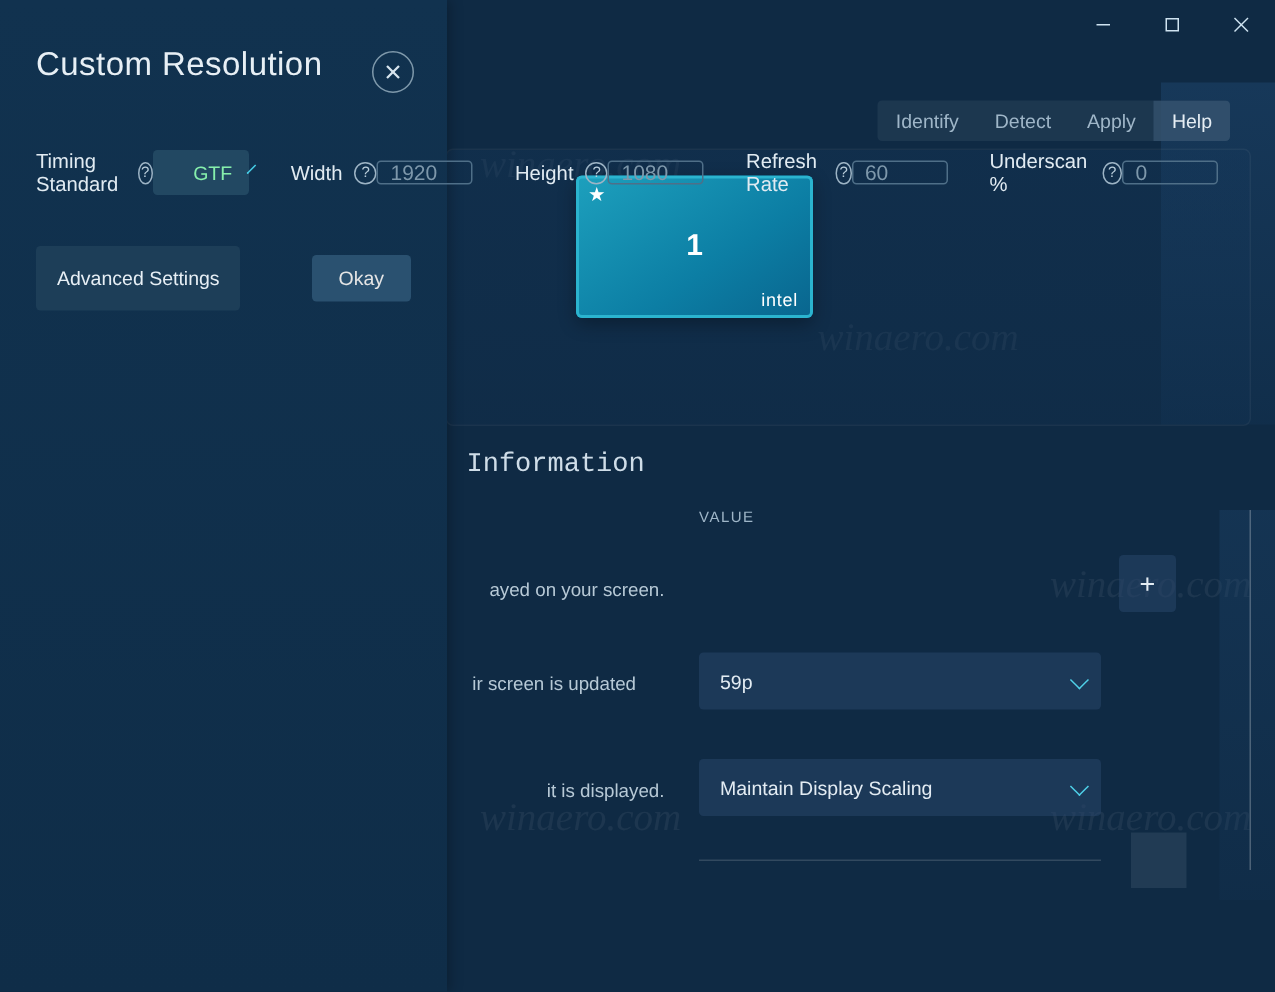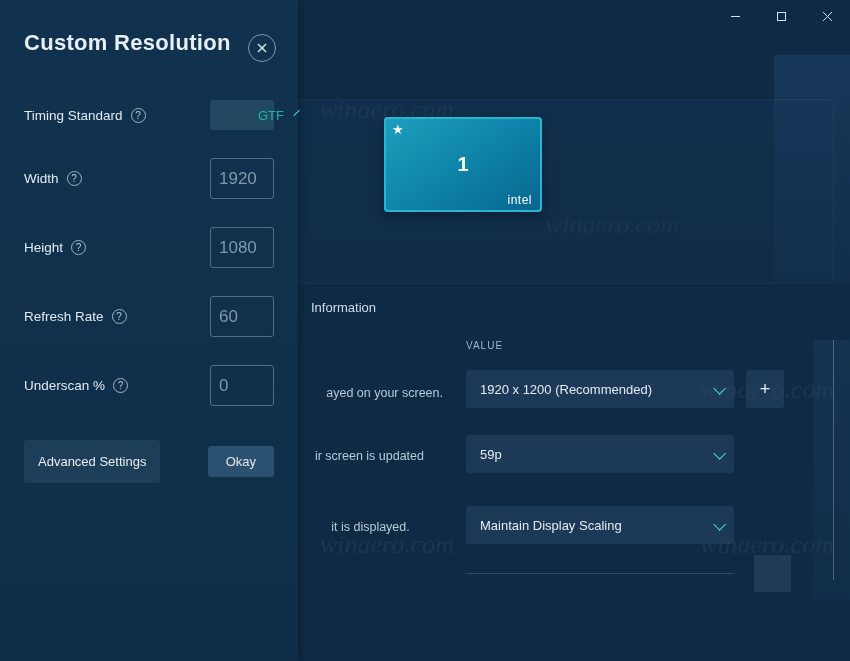--- a/index.html
+++ b/index.html
@@ -26,53 +26,53 @@
   
   .display-area { position: absolute; left: 0; top: 100px; width: 535px; height: 183px; background: linear-gradient(180deg, rgba(20,55,90,.35), rgba(18,50,82,.25)); border-radius: 4px; outline: 1px solid rgba(255,255,255,.05); }
   .monitor { position: absolute; left: 86px; top: 17px; width: 158px; height: 95px; background: linear-gradient(145deg,#1da0bd,#0c7ea4 60%,#09658e); border-radius: 4px; box-shadow: 0 0 0 2px #2bb4cf inset, 0 4px 12px rgba(0,0,0,.3); color: #fff; }
   .monitor .star { position: absolute; top: 5px; left: 8px; font-size: 13px; }
   .monitor .num { position: absolute; inset: 0; display:flex; align-items:center; justify-content:center; font-size: 20px; font-weight:600; }
   .monitor .brand { position: absolute; bottom: 5px; right: 10px; font-size: 12px; letter-spacing: .5px; font-weight:500;padding-left:20px; }
 
   .vline { position: absolute; left: 535px; top: 340px; width: 1px; height: 240px; background: rgba(255,255,255,.25); }
 
   
-  .tab-label { position: absolute; left: 13px; top: 300px; color: #cfdde8; font-size: 13px; }
+  .tab-label { position: absolute; left: 13px; top: 300px; color: #cfdde8; font-size: 18px; font-family: Liberation Mono, monospace; }
   .value-hdr { position: absolute; left: 168px; top: 340px; color: #9fb6c8; font-size: 10px; letter-spacing: 1px; }
 
   .row-desc { position: absolute; color: #b7c9d6; font-size: 12.5px; }
   .row-desc.r1 { left: 0; top: 386px; width: 145px; text-align:right;}
   .row-desc.r2 { left: 0; top: 449px; width: 126px; text-align:right;}
-  .row-desc.r3 { left: 0; top: 520px; width: 145px; text-align:center;}
+  .row-desc.r3 { left: 0; top: 520px; width: 145px; text-align:right;}
 
   .dropdown { position: absolute; left: 168px; width: 268px; height: 38px; background: rgba(40,70,105,.55); border-radius: 3px; display:flex; align-items:center; padding: 0 36px 0 14px; color: #e3ecf3; font-size: 13px; cursor:pointer; }
   .dropdown::after { content:""; position:absolute; right:12px; top:16px; width:8px; height:8px; border-right:1.5px solid #4fd0e8; border-bottom:1.5px solid #4fd0e8; transform: rotate(45deg) translateY(-3px); }
   .dropdown.d1 { top: 370px; }
   .dropdown.d2 { top: 435px; }
   .dropdown.d3 { top: 506px; }
 
   .plus-btn { position: absolute; left: 448px; top: 370px; width: 38px; height: 38px; background: rgba(40,70,105,.55); border-radius:3px; display:flex; align-items:center; justify-content:center; color:#e3ecf3; font-size:18px; cursor:pointer; }
 
   .hrule { position: absolute; left: 168px; top: 573px; width: 268px; height: 1px; background: rgba(255,255,255,.15); }
 
   
   .sidebar { position: absolute; left: 0; top: 0; width: 298px; height: 661px; background: linear-gradient(180deg,#11324f,#0f2d48); padding: 30px 24px; color: #e7eff5; box-shadow: 2px 0 8px rgba(0,0,0,.25); }
-  .sidebar h1 { font-size: 22px; font-weight: 700; letter-spacing: .3px; }
+  .sidebar h1 { font-size: 22px; font-weight: 400; letter-spacing: .3px; }
   .close-btn { position: absolute; top: 34px; right: 22px; width: 28px; height: 28px; border-radius: 50%; border: 1.5px solid #7f99ab; display:flex; align-items:center; justify-content:center; cursor:pointer; }
   .close-btn svg { stroke:#d8e5ee; }
 
-  .form { margin-top: 44px; display:flex; flex-direction:column; gap: 28px; }
+  .form { margin-top: 44px; display:flex; gap: 28px; }
   .frow { display:flex; align-items:center; justify-content:space-between; }
   .flabel { display:flex; align-items:center; gap:8px; font-size: 13.5px; color:#e1ebf2; }
   .qmark { width:15px; height:15px; border-radius:50%; border:1.2px solid #9db4c5; display:inline-flex; align-items:center; justify-content:center; font-size:10px; color:#b9cddb; cursor:pointer; }
 
-  .select-gtf { width: 64px; height: 30px; background:#224862; border-radius:3px; display:flex; align-items:center; justify-content:flex-start; gap:6px; font-size:13px; color:#14b8a6; cursor:pointer; position:relative; font-weight:500;padding-left:48px;}
+  .select-gtf { width: 64px; height: 30px; background:#224862; border-radius:3px; display:flex; align-items:center; justify-content:flex-end; gap:6px; font-size:13px; color:#86efac; cursor:pointer; position:relative; font-weight:500;padding-left:48px;}
   .select-gtf::after { content:""; width:7px; height:7px; border-right:1.5px solid #46cde6; border-bottom:1.5px solid #46cde6; transform:rotate(45deg) translateY(-3px); margin-left:4px; }
 
-  .num-input { width: 64px; height: 41px; background: transparent; border:1.3px solid #4f6f88; border-radius:3px; color:#8aa3b6; font-size:17px; padding:0 8px; outline:none; }
+  .num-input { width: 64px; height: 16px; background: transparent; border:1.3px solid #4f6f88; border-radius:3px; color:#8aa3b6; font-size:14px; padding:0 8px; outline:none; }
   .num-input::placeholder { color:#7e98ab; }
 
   .footer-row { margin-top: 34px; display:flex; align-items:center; justify-content:space-between; }
   .adv-btn { background:#1d3e58; color:#e7eff5; font-size:13px; padding:14px 14px; border:none; border-radius:3px; cursor:pointer; }
   .okay-btn { background:#2a5170; color:#e5e5e5; font-size:13px; padding:8px 18px; border:none; border-radius:3px; cursor:pointer; }
 
   
   .wm { position:absolute; color:rgba(255,255,255,.06); font-size:26px; font-style:italic; font-family: Georgia, serif; pointer-events:none; user-select:none; white-space:nowrap; }
 </style>
 </head>
@@ -104,38 +104,41 @@
   <div class="win-btn">
       <svg width="11" height="11">
         <line x1="1" y1="1" x2="10" y2="10" stroke-width="1"></line>
         <line x1="10" y1="1" x2="1" y2="10" stroke-width="1"></line>
       </svg>
     </div>
 </div>
 
 <div class="main">
 
+  <div class="action-bar">
+    <div class="abtn">Identify</div>
+    <div class="abtn">Detect</div>
+    <div class="abtn">Apply</div>
+    <div class="abtn help">Help</div>
+  </div>
 
   <div class="display-area">
     <div class="monitor">
       <span class="star">★</span>
       <span class="num">1</span>
       <span class="brand">intel</span>
     </div>
   </div>
 
   <div class="vline"></div>
 
   <div class="tab-label">Information</div>
   <div class="value-hdr">VALUE</div>
 
   <div class="row-desc r1">ayed on your screen.</div>
-  <div class="dropdown d1">
-    <span>1920 x 1200 (Recommended)</span>
-  </div>
   <div class="plus-btn">+</div>
 
   <div class="row-desc r2">ir screen is updated</div>
   <div class="dropdown d2">
     <span>59p</span>
   </div>
 
   <div class="row-desc r3">it is displayed.</div>
   <div class="dropdown d3">
     <span>Maintain Display Scaling</span>

